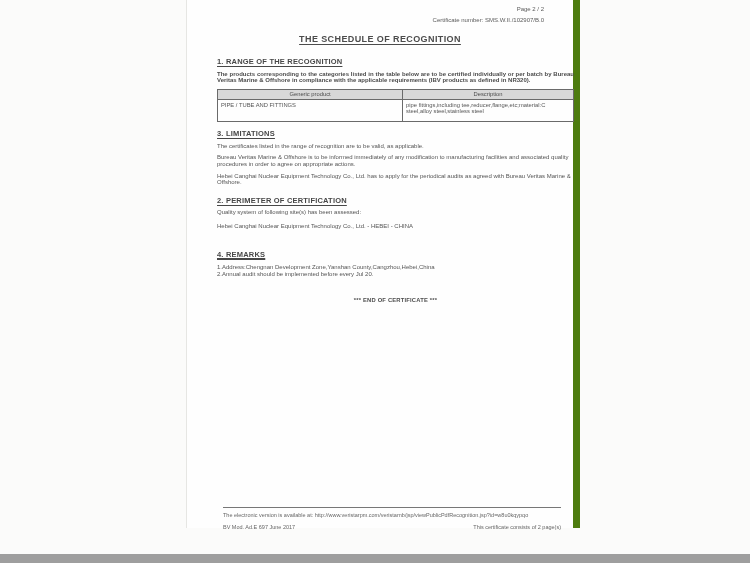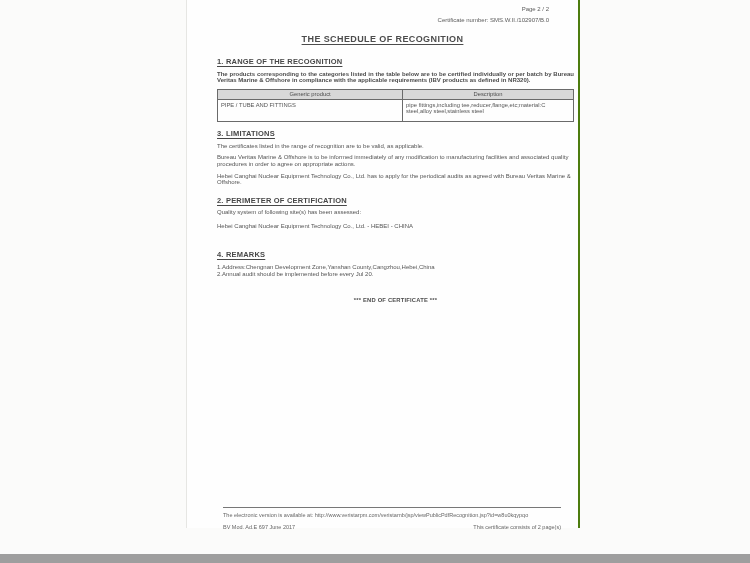--- a/index.html
+++ b/index.html
@@ -13,21 +13,21 @@
   }
   .viewport { position: absolute; inset: 0; }
   .bottom-band {
     position: absolute; left: 0; right: 0; bottom: 0; height: 9px;
     background: #9e9e9e;
   }
   .page {
     position: absolute; left: 186px; top: 0; width: 394px; height: 528px;
     background: #fefefe;
     border-left: 1px solid #e6e6e3;
-    border-right: 2px solid #4d7c0f;
+    border-right: 7px solid #4d7c0f;
     color: #4a4a4a;
   }
   .page-header {
     padding-top: 4px; padding-right: 29px;
     text-align: right;
     font-size: 6px; line-height: 11px; color: #5a5a5a;
   }
   .doc-title {
     margin-top: 8px;
     text-align: center;
@@ -39,21 +39,21 @@
     position: absolute; left: 30px; top: 59px; width: 357px;
     font-size: 6px; line-height: 6.6px;
   }
   .sec-heading {
     font-size: 7.5px; font-weight: bold; color: #474747;
     letter-spacing: 0.2px;
   }
   .sec-heading .u { text-underline-offset: 1.5px; }
   p.body-par { margin-top: 5px; color: #555; }
   p.intro { font-weight: bold; text-align: justify; color: #4c4c4c; }
-  .gap-lg { margin-top: 22px; }
+  .gap-lg { margin-top: 22px; text-decoration: underline; }
   .gap-md { margin-top: 12px; }
   .gap-sm { margin-top: 9px; }
   table.products {
     margin-top: 5px; width: 100%;
     border-collapse: collapse;
     font-size: 5.8px; line-height: 6.4px;
   }
   table.products th, table.products td {
     border: 1px solid #6a6a6a;
     padding: 1.5px 3px;

